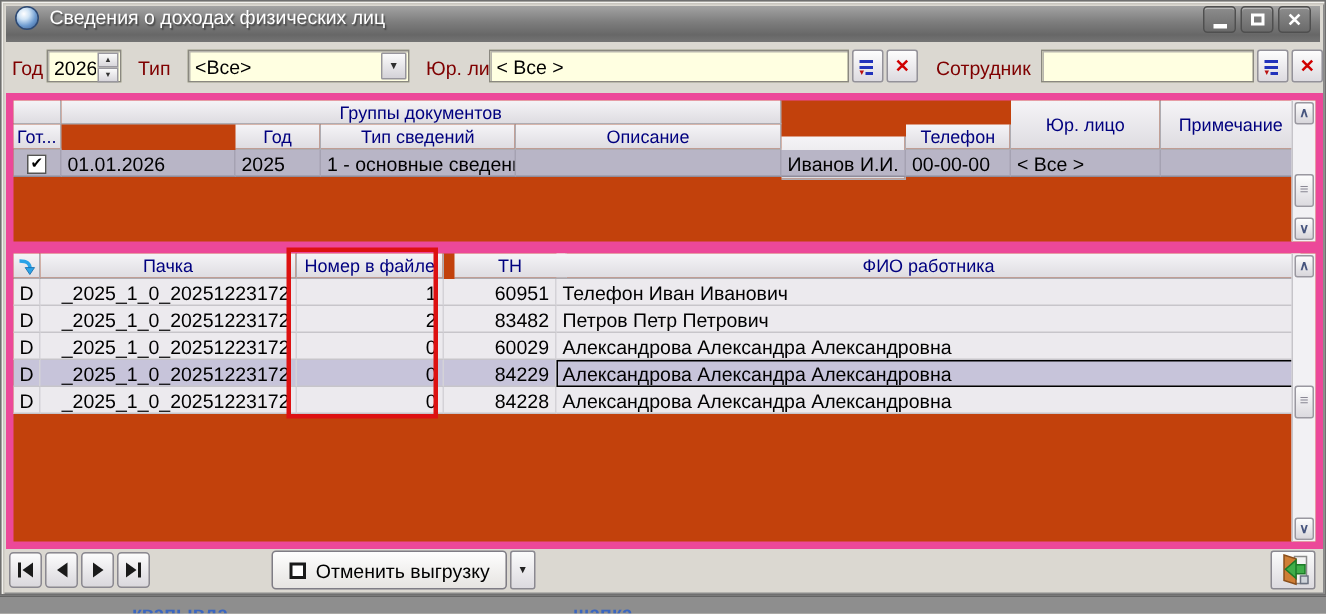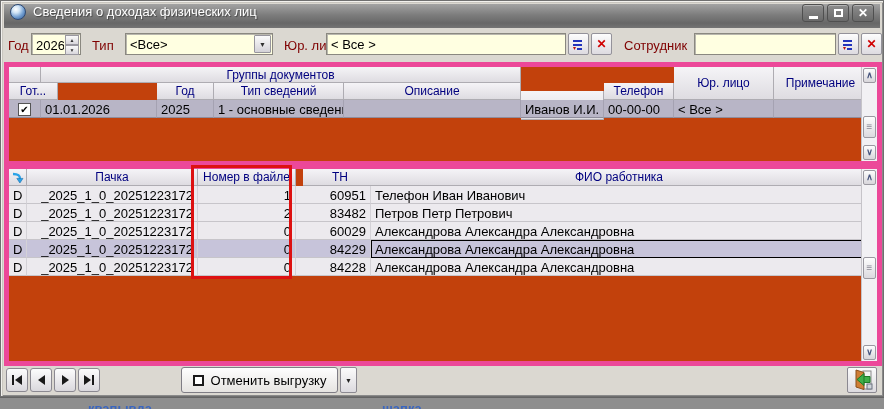--- a/index.html
+++ b/index.html
@@ -176,21 +176,21 @@
       <span class="x">✕</span>
     </div>
   </div>
 
   <div class="grid" style="top:61px; height:104px;">
 
     <div class="hcell" style="left:0;top:0;width:32px;height:16px"></div>
     <div class="hcell" style="left:32px;top:0;width:480px;height:16px">Группы документов</div>
     <div class="hcell" style="left:665px;top:0;width:100px;height:33px">Юр. лицо</div>
     <div class="hcell" style="left:765px;top:0;width:93px;height:33px;border-right:0">Примечание</div>
-    <div class="hcell" style="left:0;top:16px;width:49px;height:17px">Гот...</div>
+    <div class="hcell" style="left:0;top:16px;width:32px;height:17px">Гот...</div>
     <div class="hcell" style="left:148px;top:16px;width:57px;height:17px">Год</div>
     <div class="hcell" style="left:335px;top:16px;width:177px;height:17px">Описание</div>
     <div class="hcell" style="left:205px;top:16px;width:130px;height:17px">Тип сведений</div>
     <div class="hcell" style="left:512px;top:24px;width:83px;height:29px">ФИО</div>
     <div class="hcell" style="left:595px;top:16px;width:70px;height:17px">Телефон</div>
 
     <div class="row t1row">
       <div class="cell c0" style="justify-content:center">
         <span class="checkbox">
             <span>✔</span>

